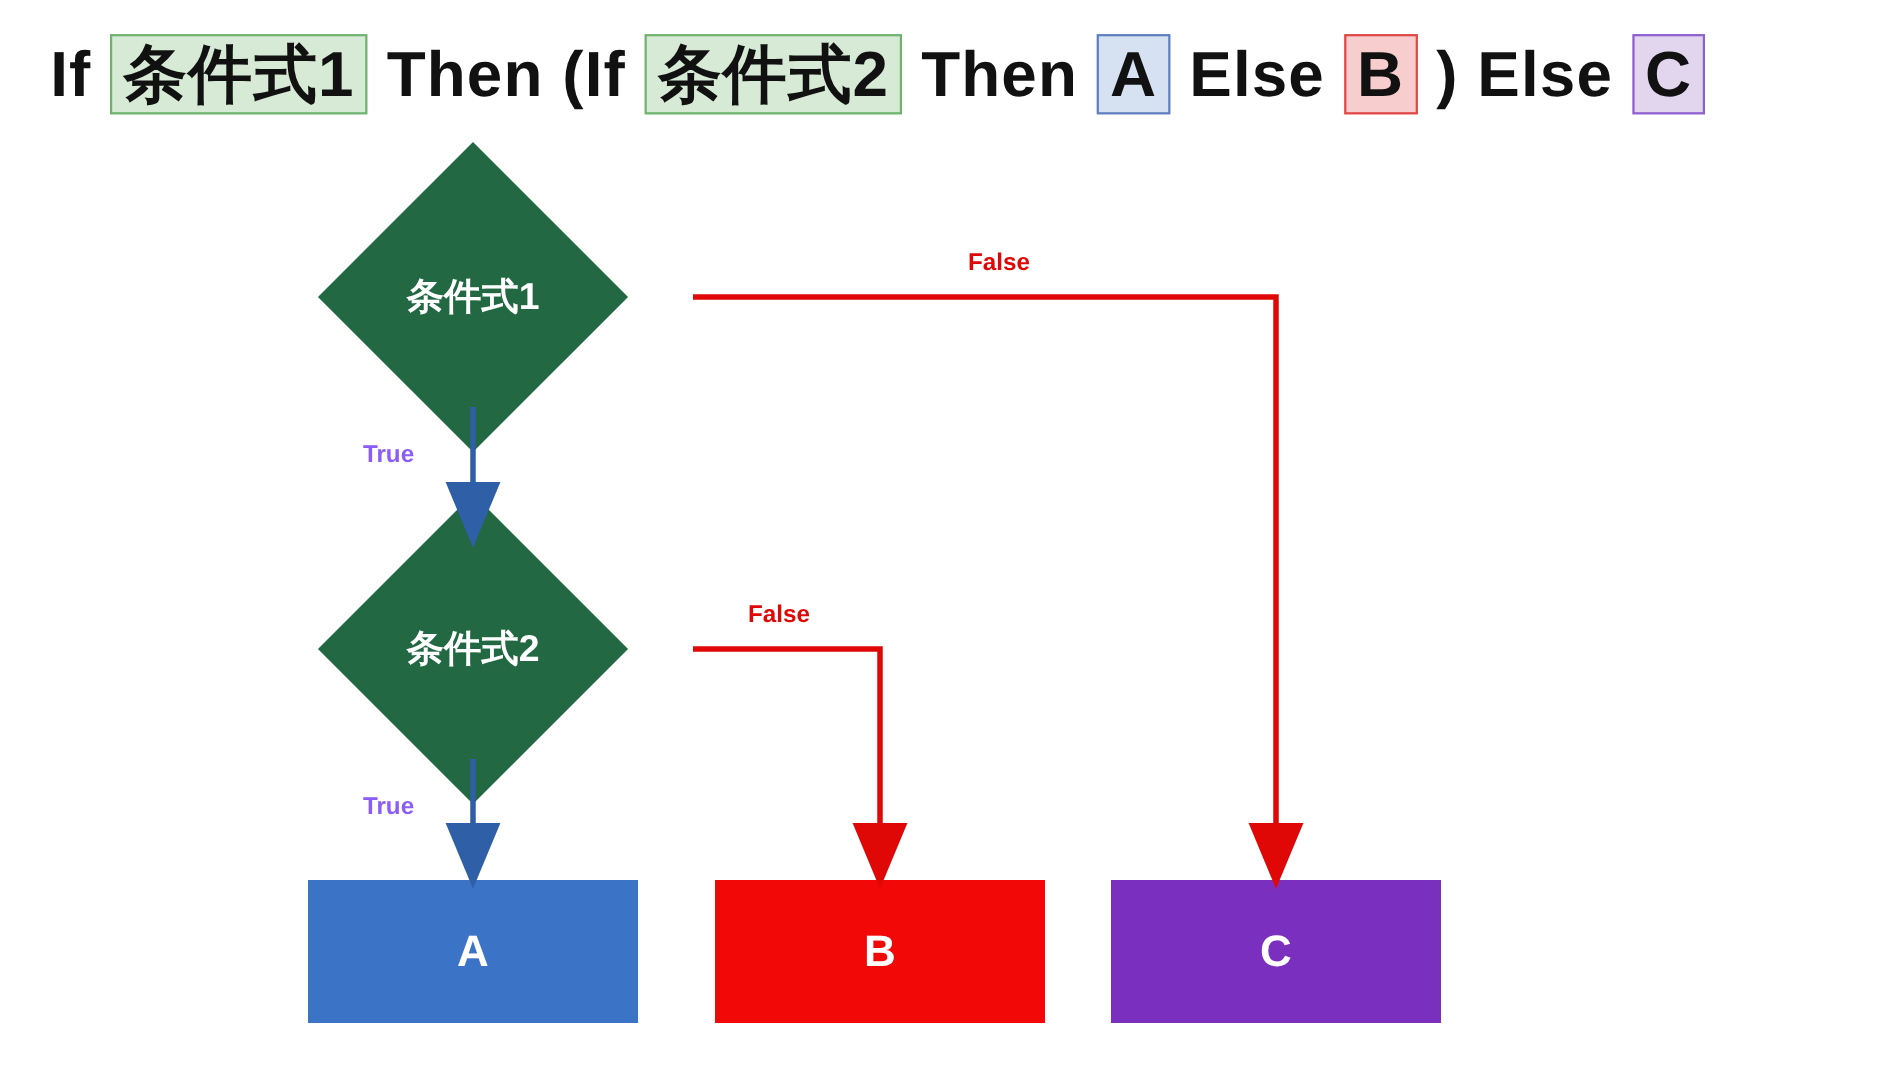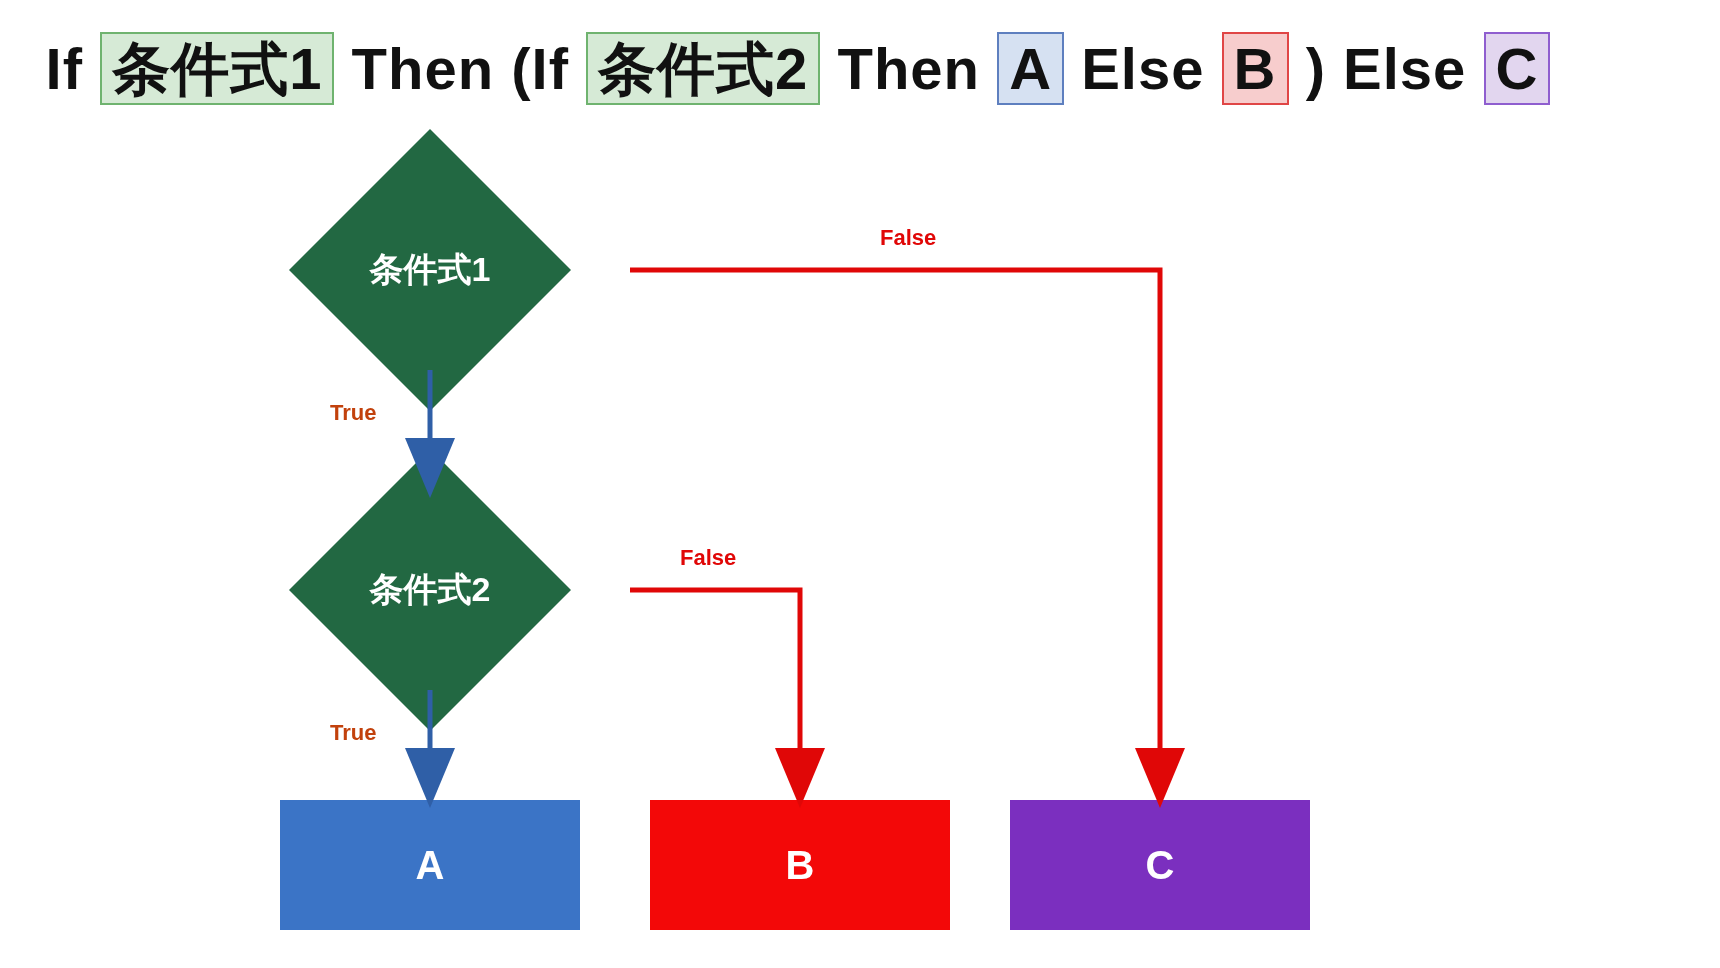--- a/index.html
+++ b/index.html
@@ -14,21 +14,21 @@
   .diamond{position:absolute;width:400px;height:200px;}
   .diamond .shape{position:absolute;inset:0;background:#226842;transform:rotate(45deg) scale(0.707,0.707);transform-origin:center;}
   .diamond .shape{width:282px;height:282px;left:59px;top:-41px;}
   .diamond .lab{position:absolute;inset:0;display:flex;align-items:center;justify-content:center;color:#fff;font-size:34px;font-weight:700;}
   .box{position:absolute;width:300px;height:130px;display:flex;align-items:center;justify-content:center;color:#fff;font-size:40px;font-weight:700;}
   .box-a{background:#3b74c6;}
   .box-b{background:#f30808;}
   .box-c{background:#7b2fbf;}
   svg.arrows{position:absolute;left:0;top:0;width:1720px;height:968px;pointer-events:none;}
   .edge-label{position:absolute;font-size:22px;font-weight:700;}
-  .lbl-true{color:#c2410c;}
+  .lbl-true{color:#8b5cf6;}
   .lbl-false{color:#e00707;}
 </style>
 </head>
 <body>
 
 <div class="stage">
 
   <div class="title">
     <span class="seg">If</span>
     <span class="seg hl hl-green">条件式1</span>

